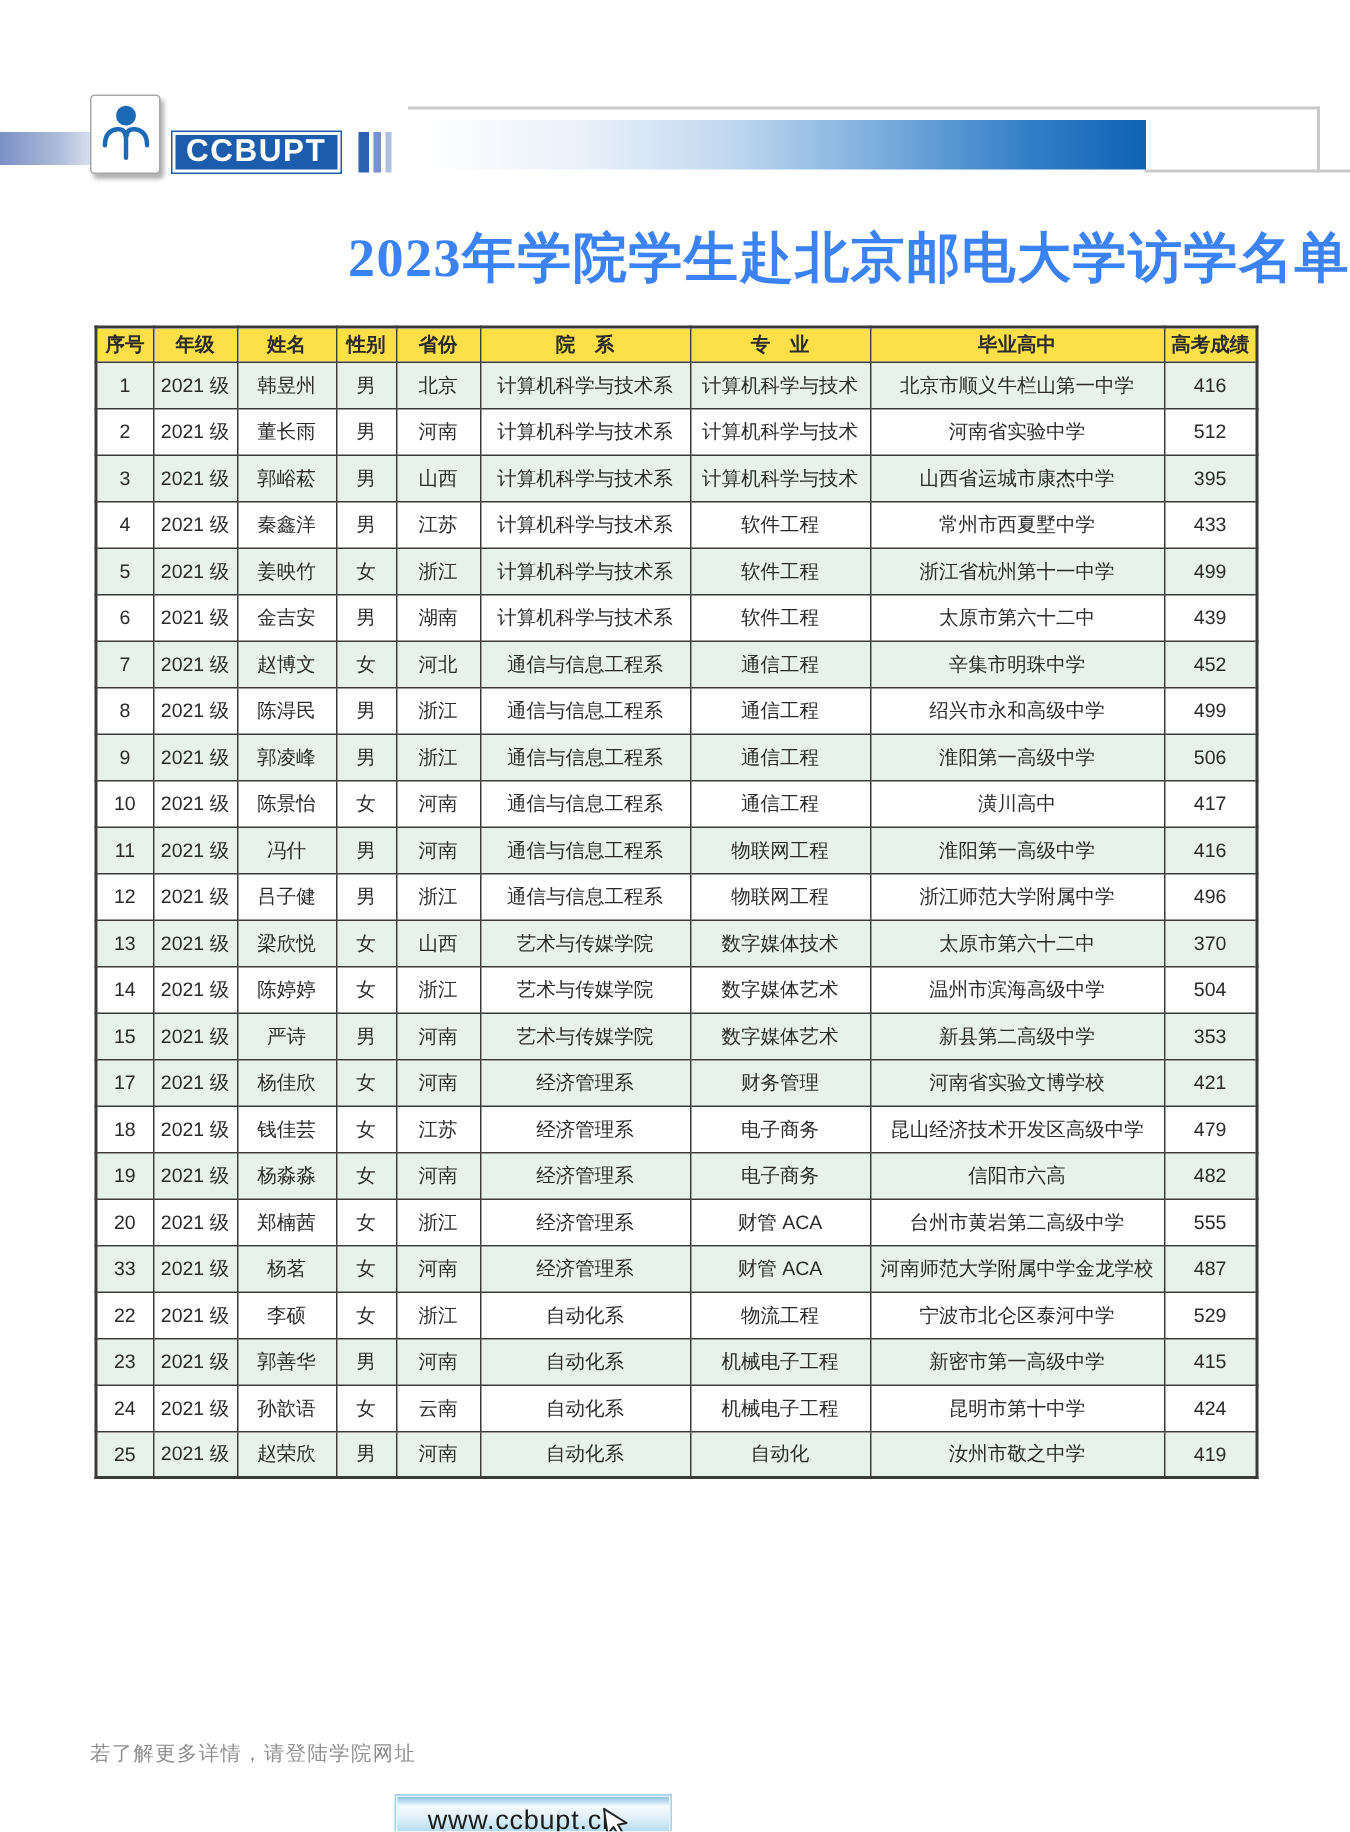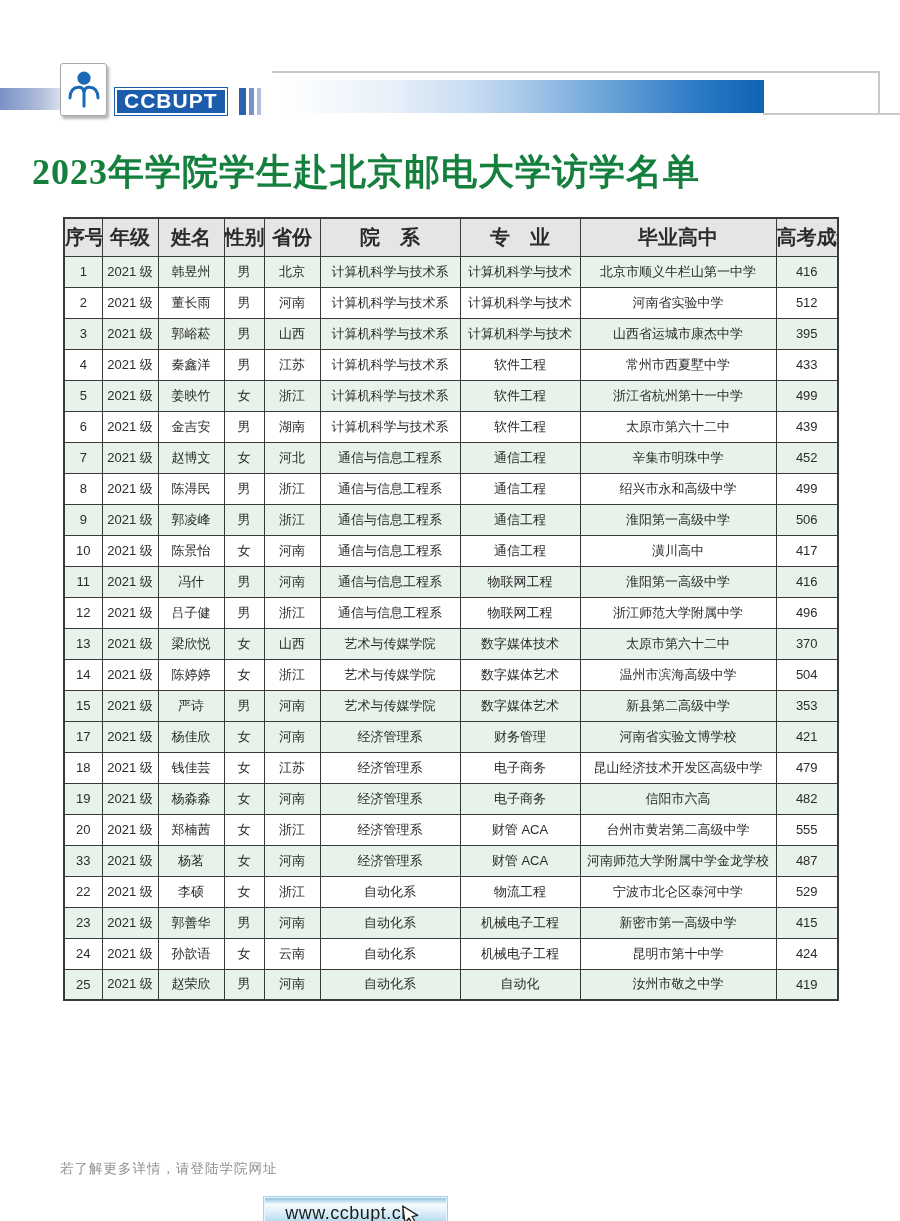--- a/index.html
+++ b/index.html
@@ -24,31 +24,31 @@
     padding:0 7px; }
   .brand-text { color:#ffffff; font-weight:bold; font-size:21px; letter-spacing:1px;
     font-family:"Liberation Sans", sans-serif; }
   .brand-bars { position:absolute; left:239px; top:88px; height:27px; display:flex; gap:3px; }
   .brand-bars span { display:block; height:100%; }
   .brand-bars .b1 { width:7px; background:#2a62b0; }
   .brand-bars .b2 { width:5px; background:#7691cb; }
   .brand-bars .b3 { width:4px; background:#aebfe0; }
 
   
-  .doc-title { position:absolute; left:0; top:148px; width:100%; text-align:left;
-    color:#15803d; font-weight:bold; font-size:36px; letter-spacing:1px;
-    font-family:"Liberation Serif", serif;padding-left:32px; }
+  .doc-title { position:absolute; left:0; top:148px; width:100%; text-align:right;
+    color:#3b82f6; font-weight:bold; font-size:36px; letter-spacing:1px;
+    font-family:"Liberation Serif", serif; }
 
   
   .tbl-wrap { position:absolute; left:63px; top:217px; width:774px; }
   table.students { width:774px; border-collapse:collapse; table-layout:fixed;
     border:2px solid #3a3a3a; }
   table.students th, table.students td { border:1px solid #3a3a3a; text-align:center;
     vertical-align:middle; overflow:hidden; white-space:nowrap; color:#2b2b2b; }
-  table.students th { height:38px; background:#e5e5e5; font-size:20px; font-weight:bold; }
+  table.students th { height:23px; background:#fde047; font-size:13px; font-weight:bold; }
   table.students td { height:31px; font-size:13px; background:#ffffff; }
   table.students tr.alt td { background:#e7f2ea; }
 
   
   .footer-note { position:absolute; left:60px; top:1160px; font-size:13.5px; color:#8f8f8f;
     letter-spacing:1px; }
   .url-btn { position:absolute; left:263px; top:1196px; width:185px; height:35px;
     border:1px solid #a7d2e8;
     background:linear-gradient(180deg,#7db8da 0%,#f6fbfe 22%,#dff0fa 45%,#aed8ee 78%,#7db8da 100%);
     display:flex; align-items:center; justify-content:center; box-shadow:0 0 0 1px #e9f5fb inset; }

